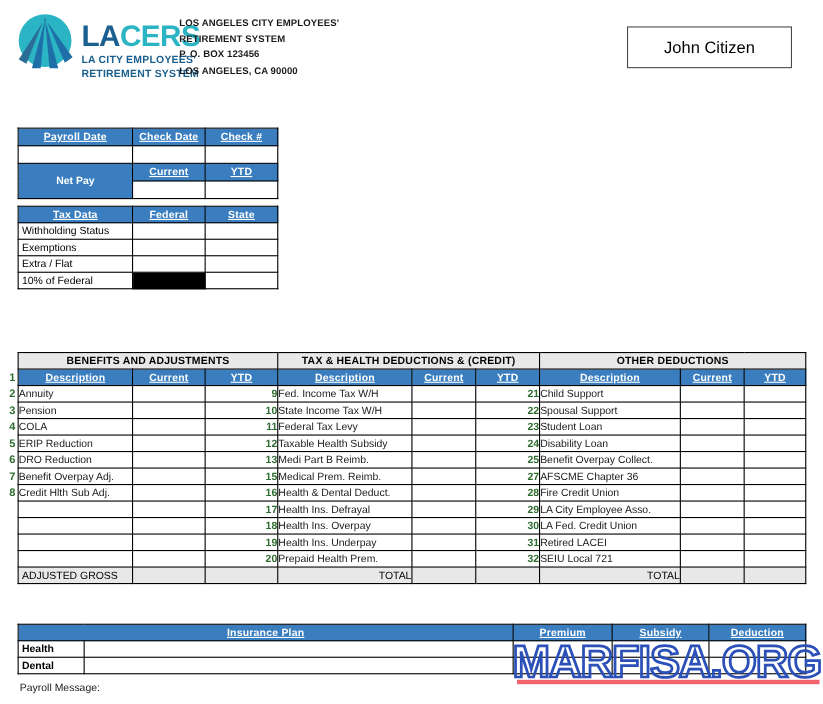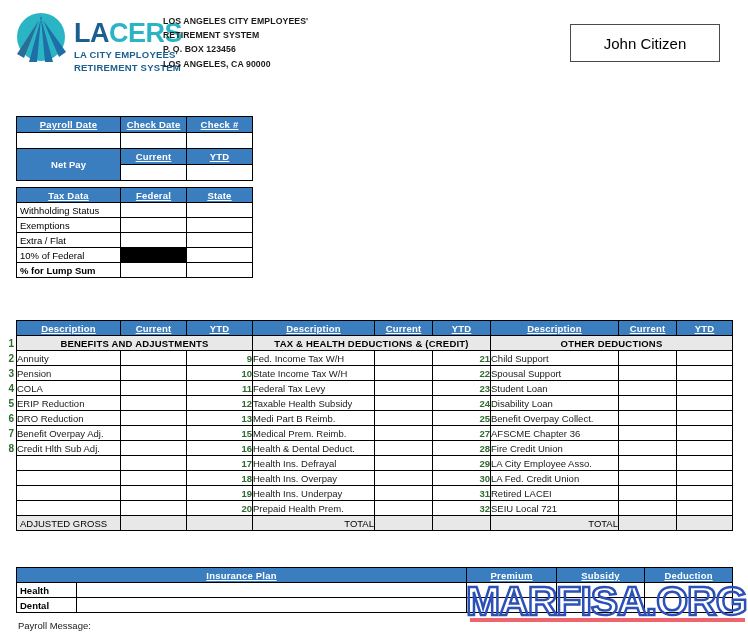--- a/index.html
+++ b/index.html
@@ -223,25 +223,20 @@
       <tr>
         <td class="rowlbl">Extra / Flat</td>
         <td class="blank"></td>
         <td class="blank"></td>
       </tr>
       <tr>
         <td class="rowlbl">10% of Federal</td>
         <td class="blackcell"></td>
         <td class="blank"></td>
       </tr>
-      <tr>
-        <td class="rowlbl b">% for Lump Sum</td>
-        <td class="blank"></td>
-        <td class="blank"></td>
-      </tr>
     </tbody>
   </table>
 
   <div class="gutter">
     <div>1</div>
     <div>2</div>
     <div>3</div>
     <div>4</div>
     <div>5</div>
     <div>6</div>
@@ -256,35 +251,35 @@
         <col style="width:66px">
       <col style="width:122px">
         <col style="width:58px">
         <col style="width:58px">
       <col style="width:128px">
         <col style="width:58px">
         <col style="width:56px">
     </colgroup>
     <tbody>
       <tr>
+        <td class="sect-hdr" colspan="3">BENEFITS AND ADJUSTMENTS</td>
+        <td class="sect-hdr" colspan="3">TAX &amp; HEALTH DEDUCTIONS &amp; (CREDIT)</td>
+        <td class="sect-hdr" colspan="3">OTHER DEDUCTIONS</td>
+      </tr>
+      <tr>
         <td class="bluehdr">Description</td>
         <td class="bluehdr">Current</td>
         <td class="bluehdr">YTD</td>
         <td class="bluehdr">Description</td>
         <td class="bluehdr">Current</td>
         <td class="bluehdr">YTD</td>
         <td class="bluehdr">Description</td>
         <td class="bluehdr">Current</td>
         <td class="bluehdr">YTD</td>
       </tr>
-      <tr>
-        <td class="sect-hdr" colspan="3">BENEFITS AND ADJUSTMENTS</td>
-        <td class="sect-hdr" colspan="3">TAX &amp; HEALTH DEDUCTIONS &amp; (CREDIT)</td>
-        <td class="sect-hdr" colspan="3">OTHER DEDUCTIONS</td>
-      </tr>
 
       <tr>
         <td class="desc-cell">Annuity</td>
         <td class="blank"></td>
         <td class="num-cell">9</td>
         <td class="desc-cell">Fed. Income Tax W/H</td>
         <td class="blank"></td>
         <td class="num-cell">21</td>
         <td class="desc-cell">Child Support</td>
         <td class="blank"></td>

